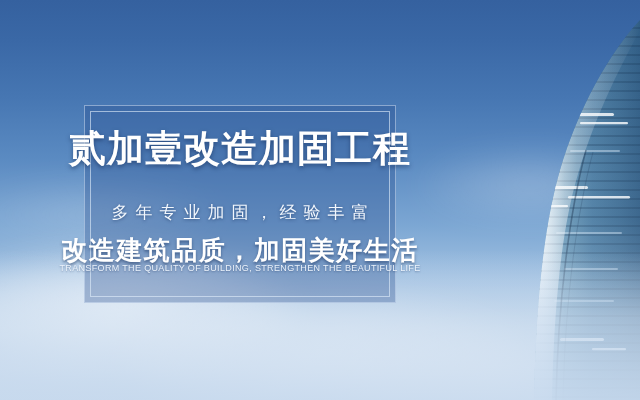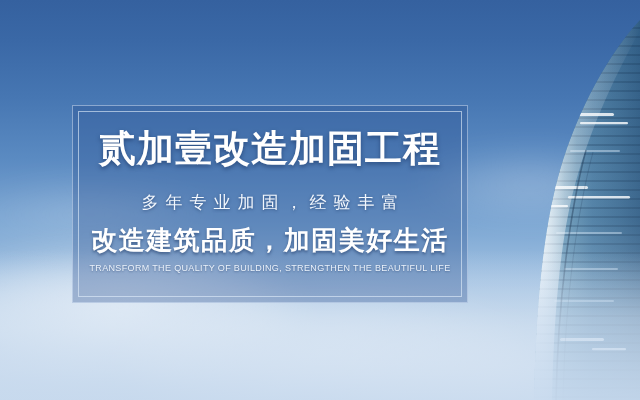--- a/index.html
+++ b/index.html
@@ -70,22 +70,22 @@
     position: absolute;
     right: 0; top: 0;
     width: 180px; height: 400px;
     pointer-events: none;
   }
   .building-wrap svg { display: block; }
 
   
   .panel {
     position: absolute;
-    left: 72px; top: 105px;
-    width: 396px; height: 198px;
+    left: 84px; top: 105px;
+    width: 312px; height: 198px;
     background: rgba(40, 78, 145, 0.34);
     border: 1px solid rgba(215, 230, 248, 0.50);
     box-sizing: border-box;
   }
   .panel-inner-border {
     position: absolute;
     left: 5px; top: 5px; right: 5px; bottom: 5px;
     border: 1px solid rgba(225, 237, 250, 0.62);
     box-sizing: border-box;
     pointer-events: none;
@@ -103,42 +103,42 @@
     margin-top: 24px;
     color: #ffffff;
     font-size: 37px;
     font-weight: bold;
     letter-spacing: 1px;
     line-height: 1;
     text-shadow: 0 2px 4px rgba(16, 40, 84, 0.55);
     white-space: nowrap;
   }
   .subline {
-    margin-top: 27px;
+    margin-top: 37px;
     color: #f2f7fd;
     font-size: 17px;
     font-weight: normal;
     letter-spacing: 7px;
     text-indent: 7px;
     line-height: 1;
     text-shadow: 0 1px 3px rgba(16, 40, 84, 0.5);
     white-space: nowrap;
   }
   .tagline-cn {
     margin-top: 16px;
     color: #ffffff;
     font-size: 26px;
     font-weight: bold;
     letter-spacing: 1.5px;
     line-height: 1;
     text-shadow: 0 2px 3px rgba(16, 40, 84, 0.5);
     white-space: nowrap;
   }
   .tagline-en {
-    margin-top: 11px;
+    margin-top: 1px;
     color: #eaf1fa;
     font-size: 9px;
     font-weight: normal;
     letter-spacing: 0.35px;
     line-height: 1;
     white-space: nowrap;
     text-shadow: 0 1px 2px rgba(16, 40, 84, 0.4);
   }
 </style>
 </head>

